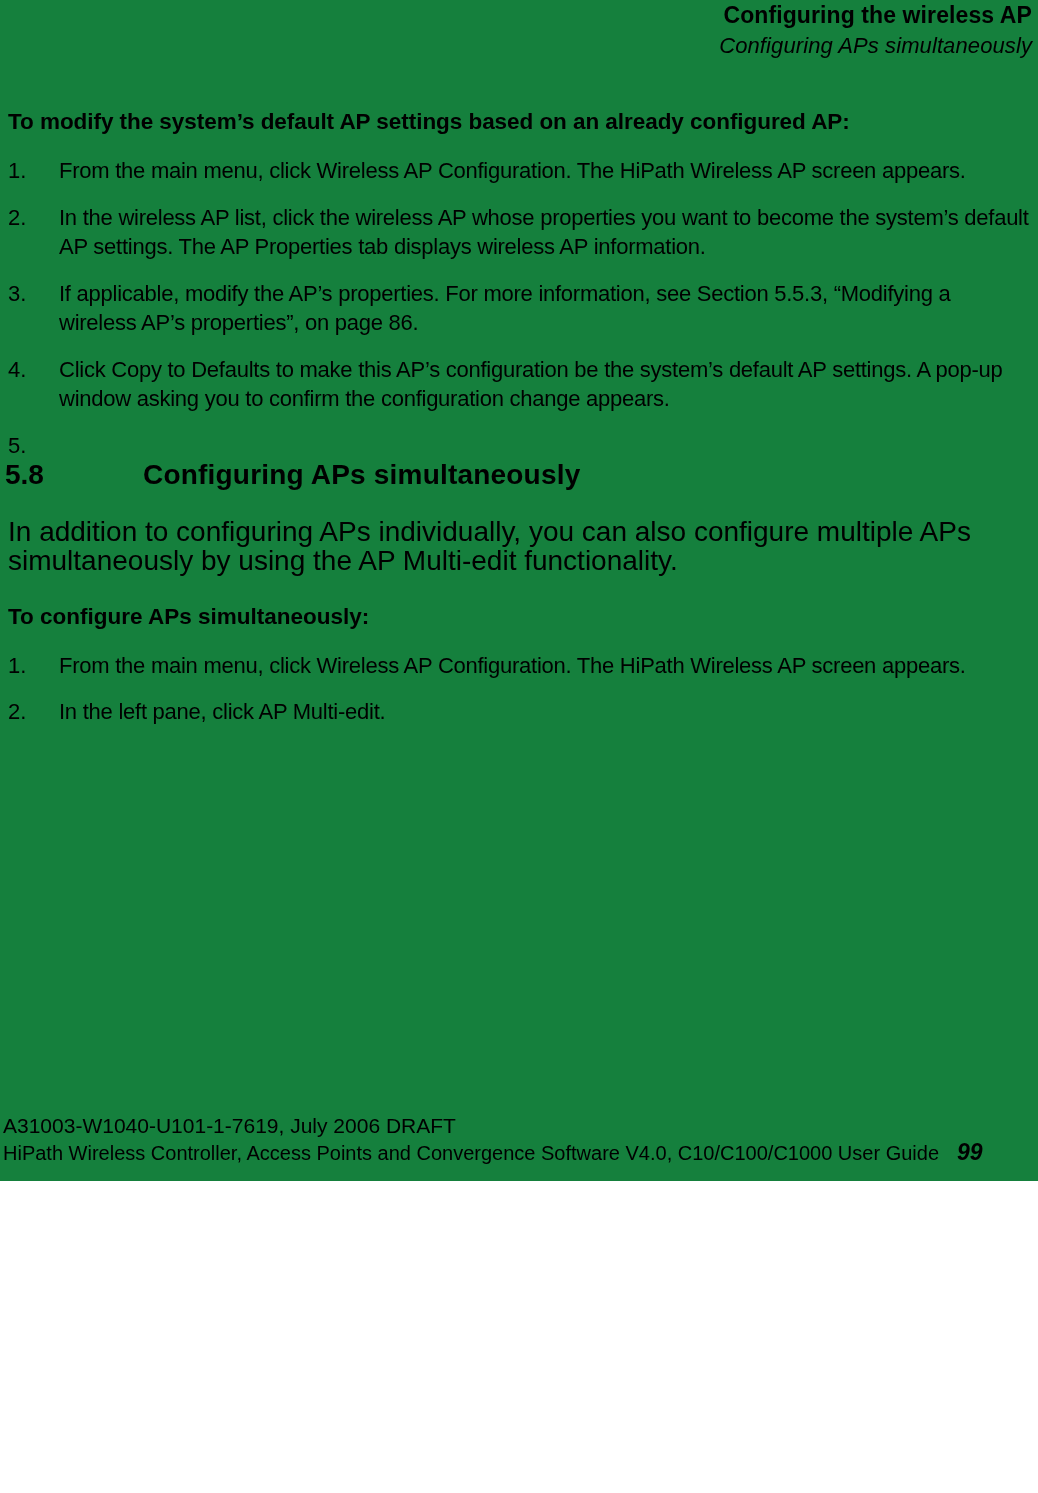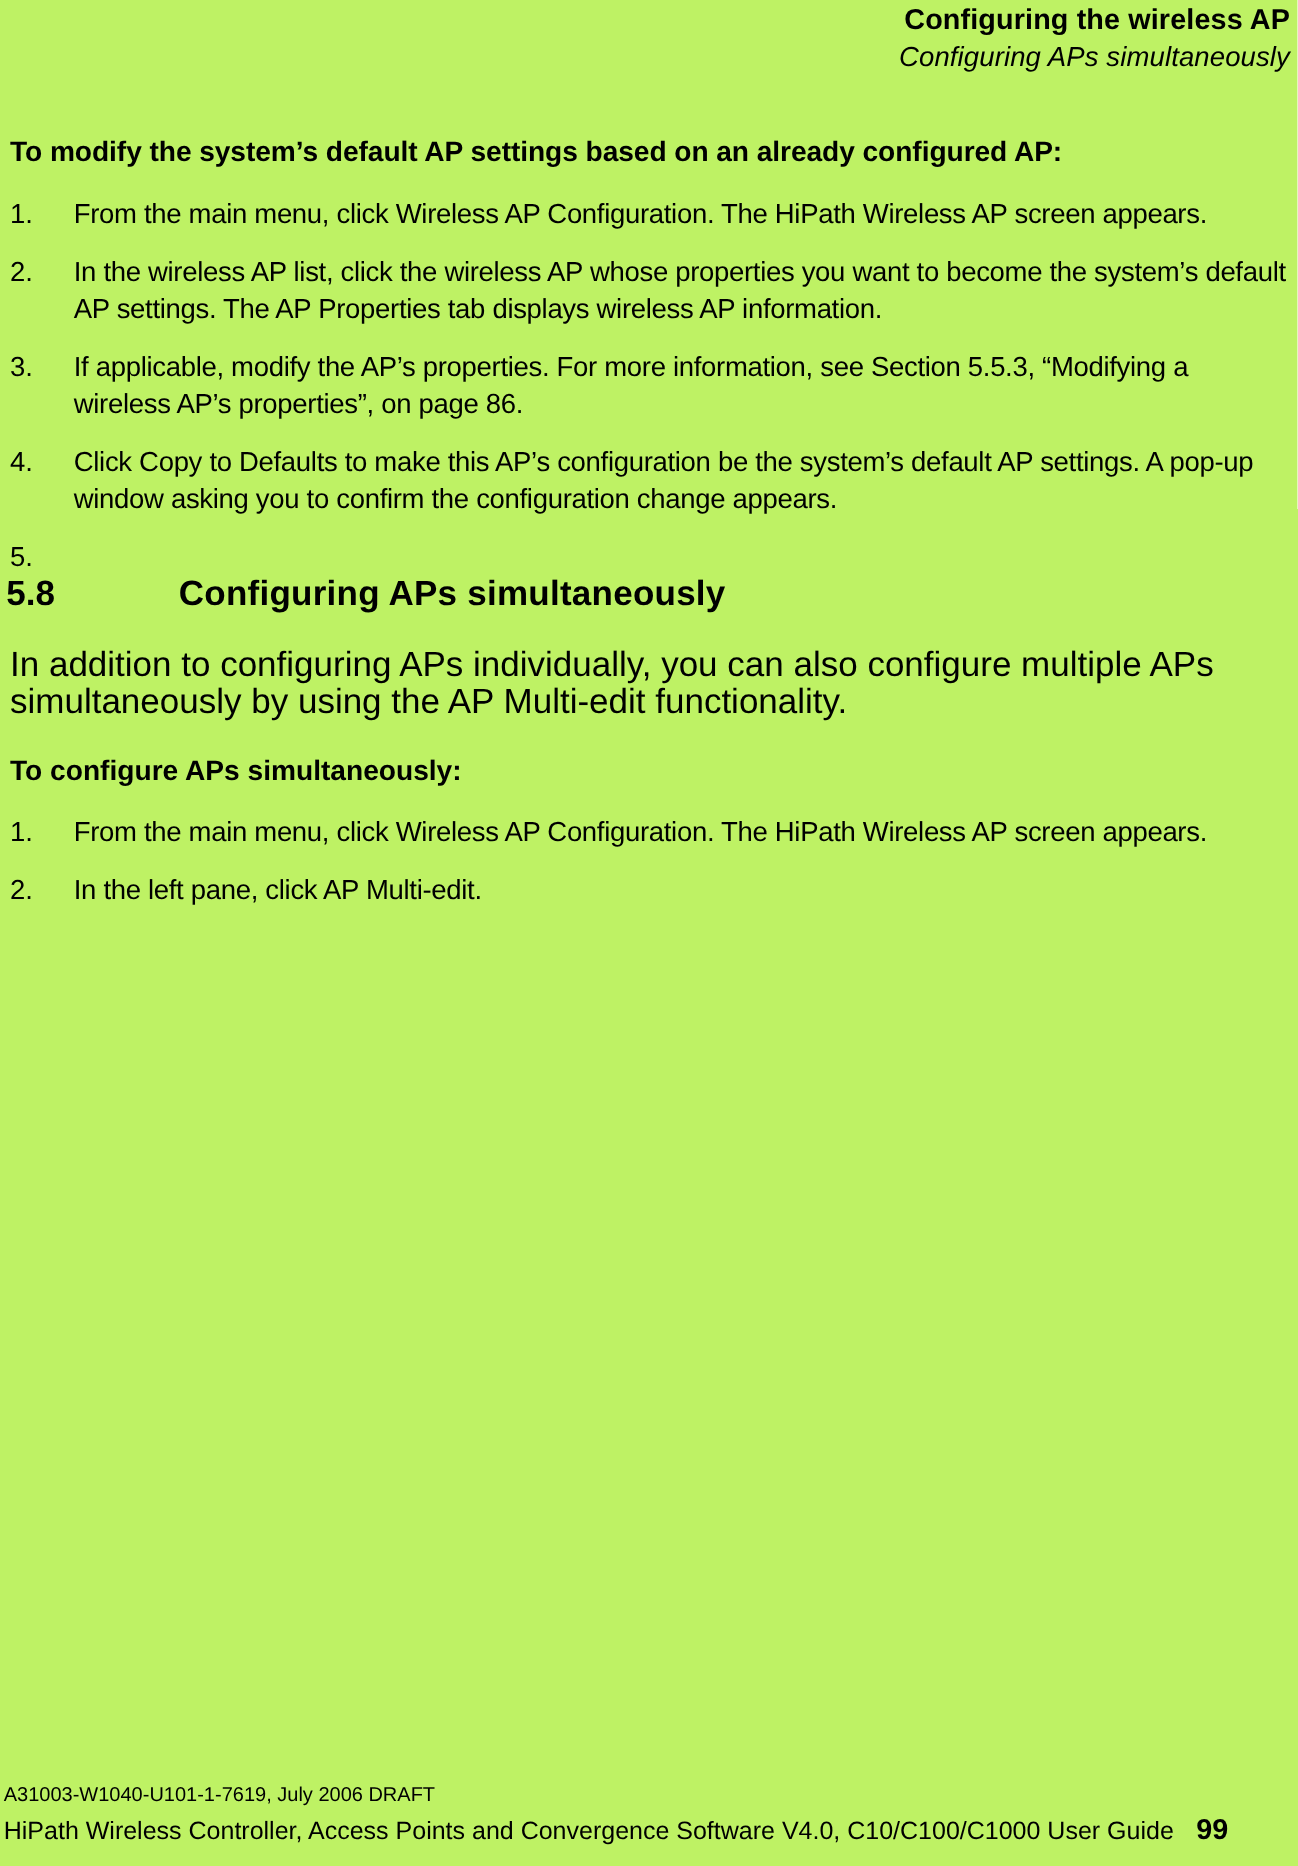--- a/index.html
+++ b/index.html
@@ -3,22 +3,22 @@
 <meta charset="utf-8">
 <style>
   html, body {
     margin: 0;
     padding: 0;
     background: #ffffff;
   }
   .page {
     position: relative;
     width: 1038px;
-    height: 1493px;
-    background: #bef264;
+    height: 1181px;
+    background: #15803d;
     font-family: "Liberation Sans", sans-serif;
     color: #000000;
     overflow: hidden;
     box-sizing: border-box;
   }
 
   
   .runhead {
     position: absolute;
     top: 0px;
@@ -120,35 +120,36 @@
   }
 
   
   .footer {
     position: absolute;
     left: 3px;
     bottom: 14px;
     width: 1030px;
   }
   .footer-line1 {
-    font-size: 16px;
+    font-size: 21px;
     line-height: 26px;
   }
   .footer-line2 {
     display: flex;
     align-items: baseline;
     justify-content: flex-start;
     font-size: 20px;
     line-height: 27px;
   }
   .footer-pageno {
     font-size: 23px;
     font-weight: bold;
     padding-left: 18px;
     line-height: 27px;
+    font-style: italic;
   }
 </style>
 </head>
 <body>
 
 <div class="page">
 
   <div class="runhead">
     <div class="runhead-title">Configuring the wireless AP</div>
     <div class="runhead-sub">Configuring APs simultaneously</div>

